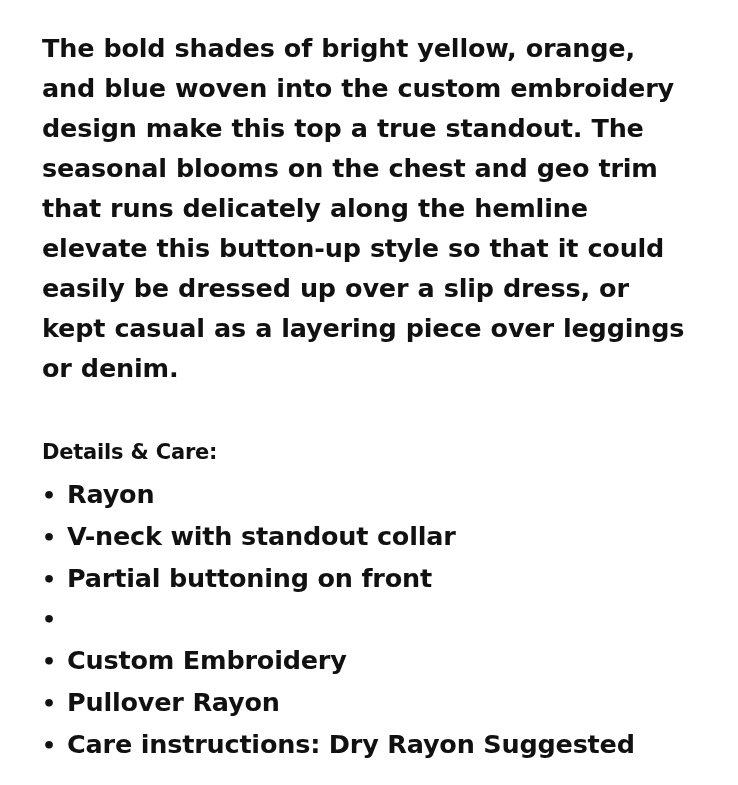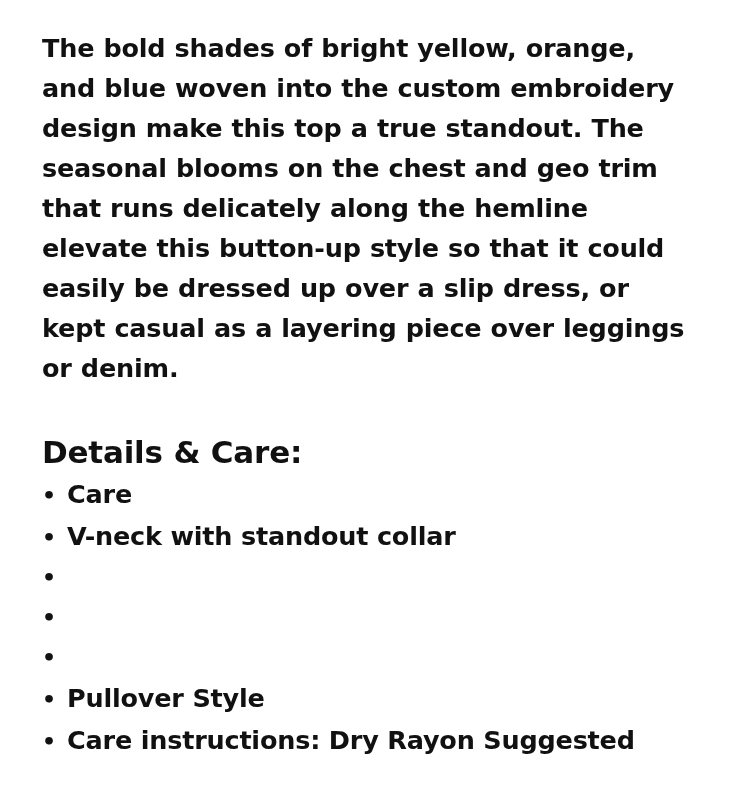--- a/index.html
+++ b/index.html
@@ -26,21 +26,21 @@
     line-height: 40px;
     font-weight: 700;
     letter-spacing: -0.2px;
     margin: 0;
     word-spacing: 0.5px;
   }
   .details-block {
     margin-top: 44px;
   }
   .details-heading {
-    font-size: 31px;
+    font-size: 21px;
     line-height: 40px;
     font-weight: 700;
     letter-spacing: -0.2px;
     margin: 0 0 2px 0;
   }
   ul.details-list {
     list-style: none;
     margin: 0;
     padding: 0;
   }
@@ -69,38 +69,40 @@
 <div class="page">
 
   <p class="description">The bold shades of bright yellow, orange, and blue woven into the custom embroidery design make this top a true standout. The seasonal blooms on the chest and geo trim that runs delicately along the hemline elevate this button-up style so that it could easily be dressed up over a slip dress, or kept casual as a layering piece over leggings or denim.</p>
 
   <div class="details-block">
     <p class="details-heading">Details &amp; Care:</p>
 
     <ul class="details-list">
       <li>
         <span class="bullet">•</span>
-        <span class="bullet-text">Care</span>
+        <span class="bullet-text">Rayon</span>
       </li>
       <li>
         <span class="bullet">•</span>
         <span class="bullet-text">V-neck with standout collar</span>
       </li>
       <li>
         <span class="bullet">•</span>
+        <span class="bullet-text">Partial buttoning on front</span>
       </li>
       <li>
         <span class="bullet">•</span>
       </li>
       <li>
         <span class="bullet">•</span>
+        <span class="bullet-text">Custom Embroidery</span>
       </li>
       <li>
         <span class="bullet">•</span>
-        <span class="bullet-text">Pullover Style</span>
+        <span class="bullet-text">Pullover Rayon</span>
       </li>
       <li>
         <span class="bullet">•</span>
         <span class="bullet-text">Care instructions: Dry Rayon Suggested</span>
       </li>
     </ul>
   </div>
 
 </div>
 

